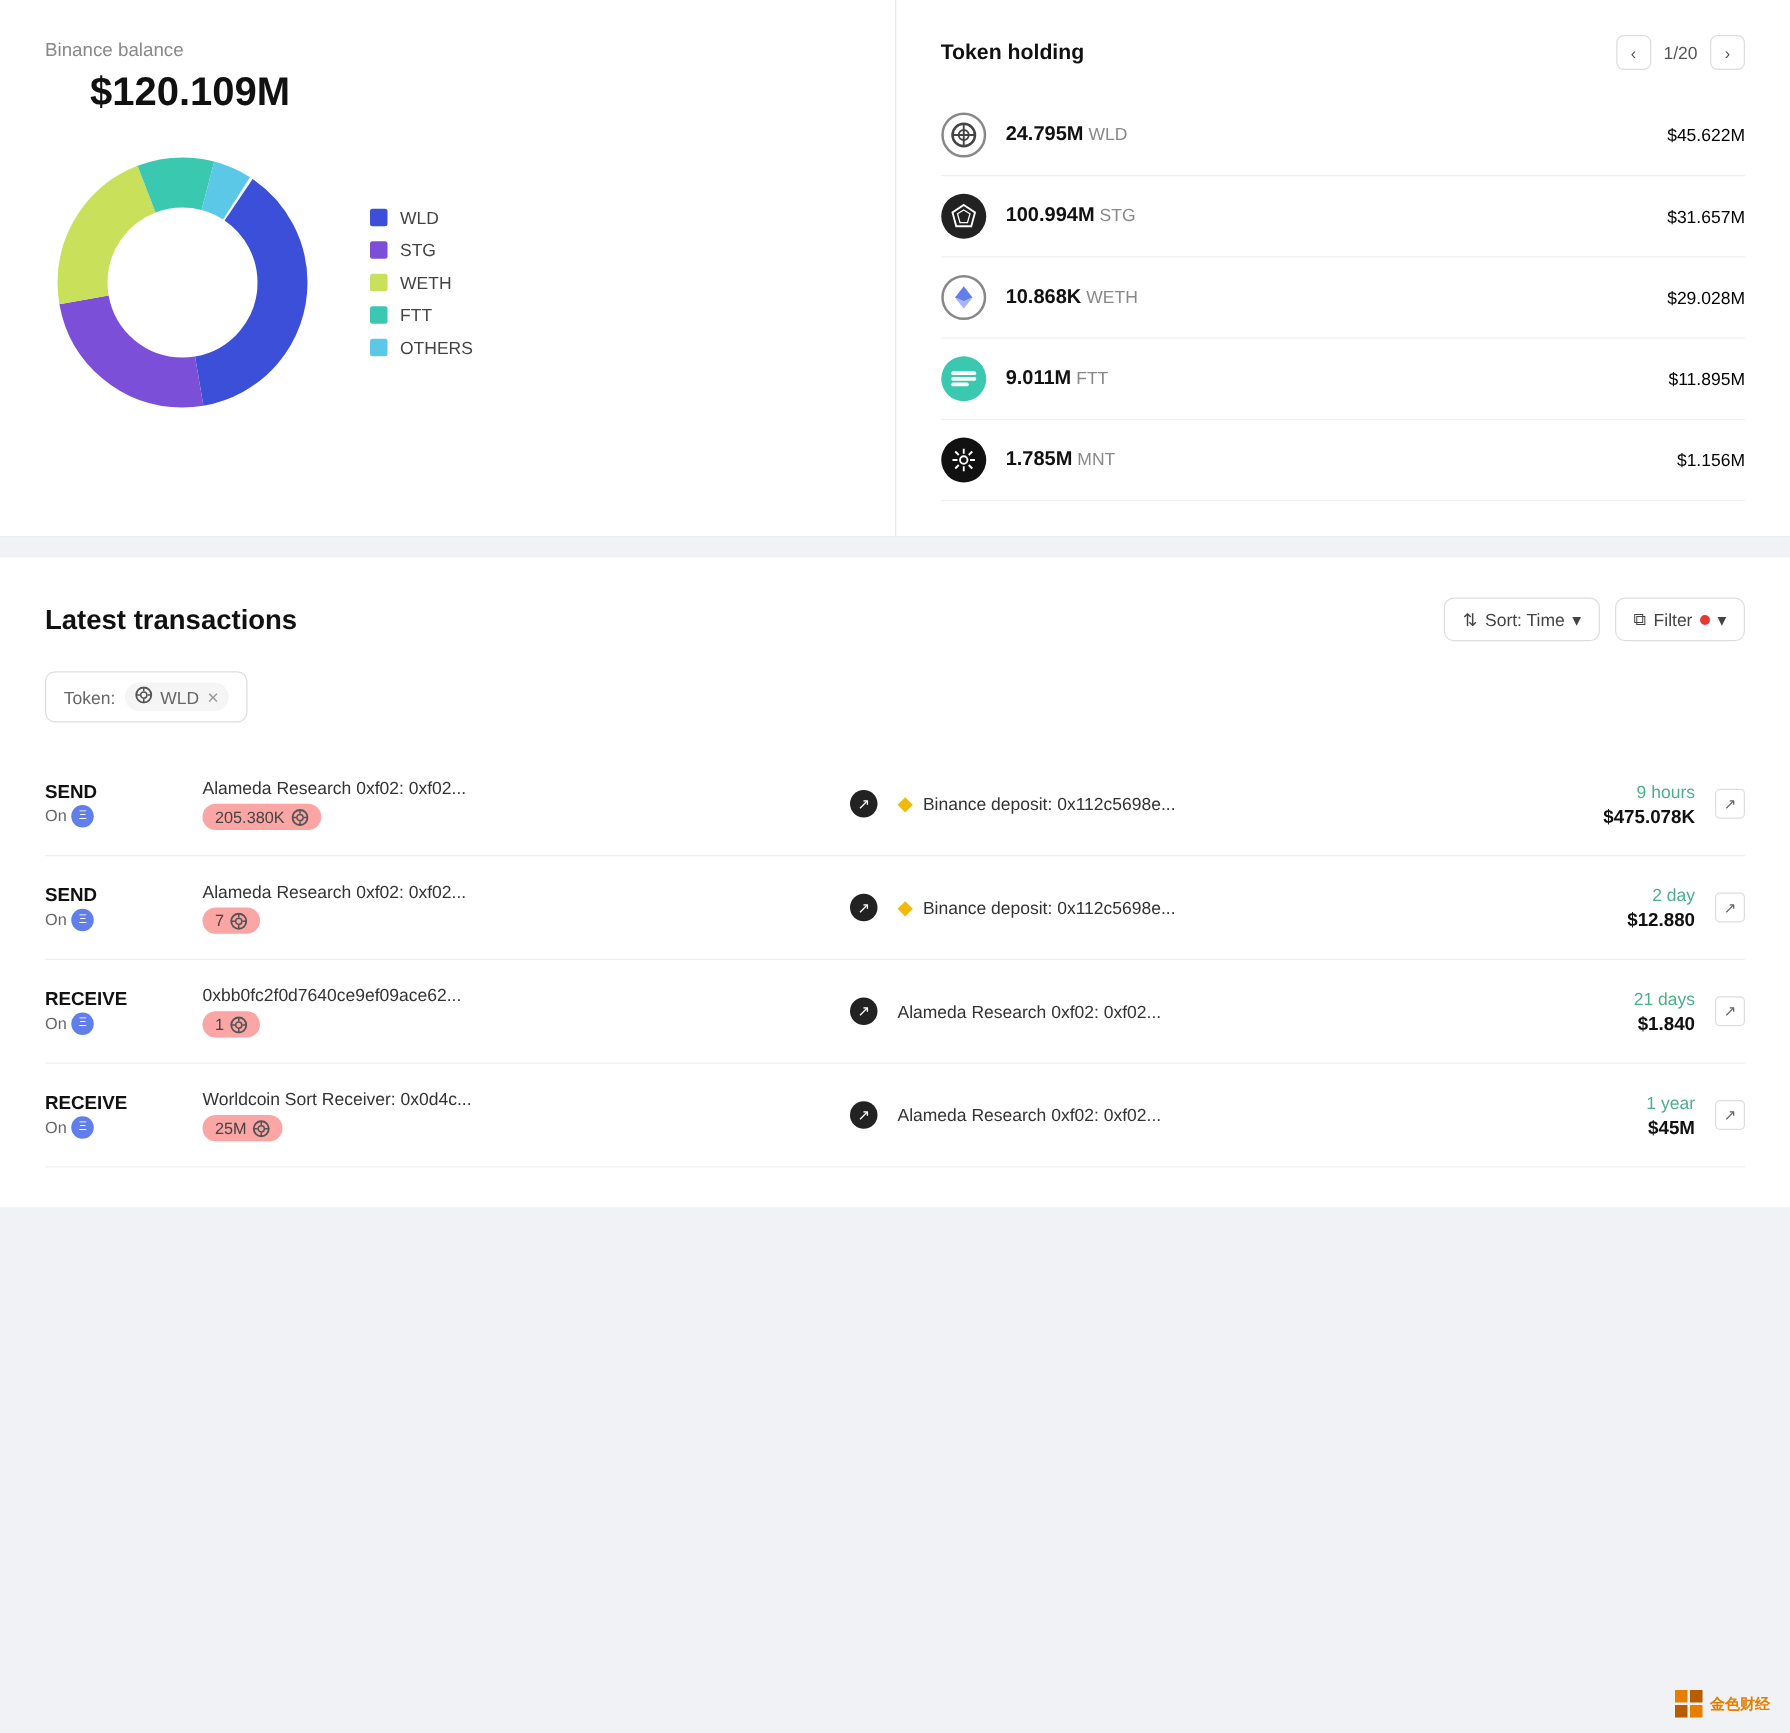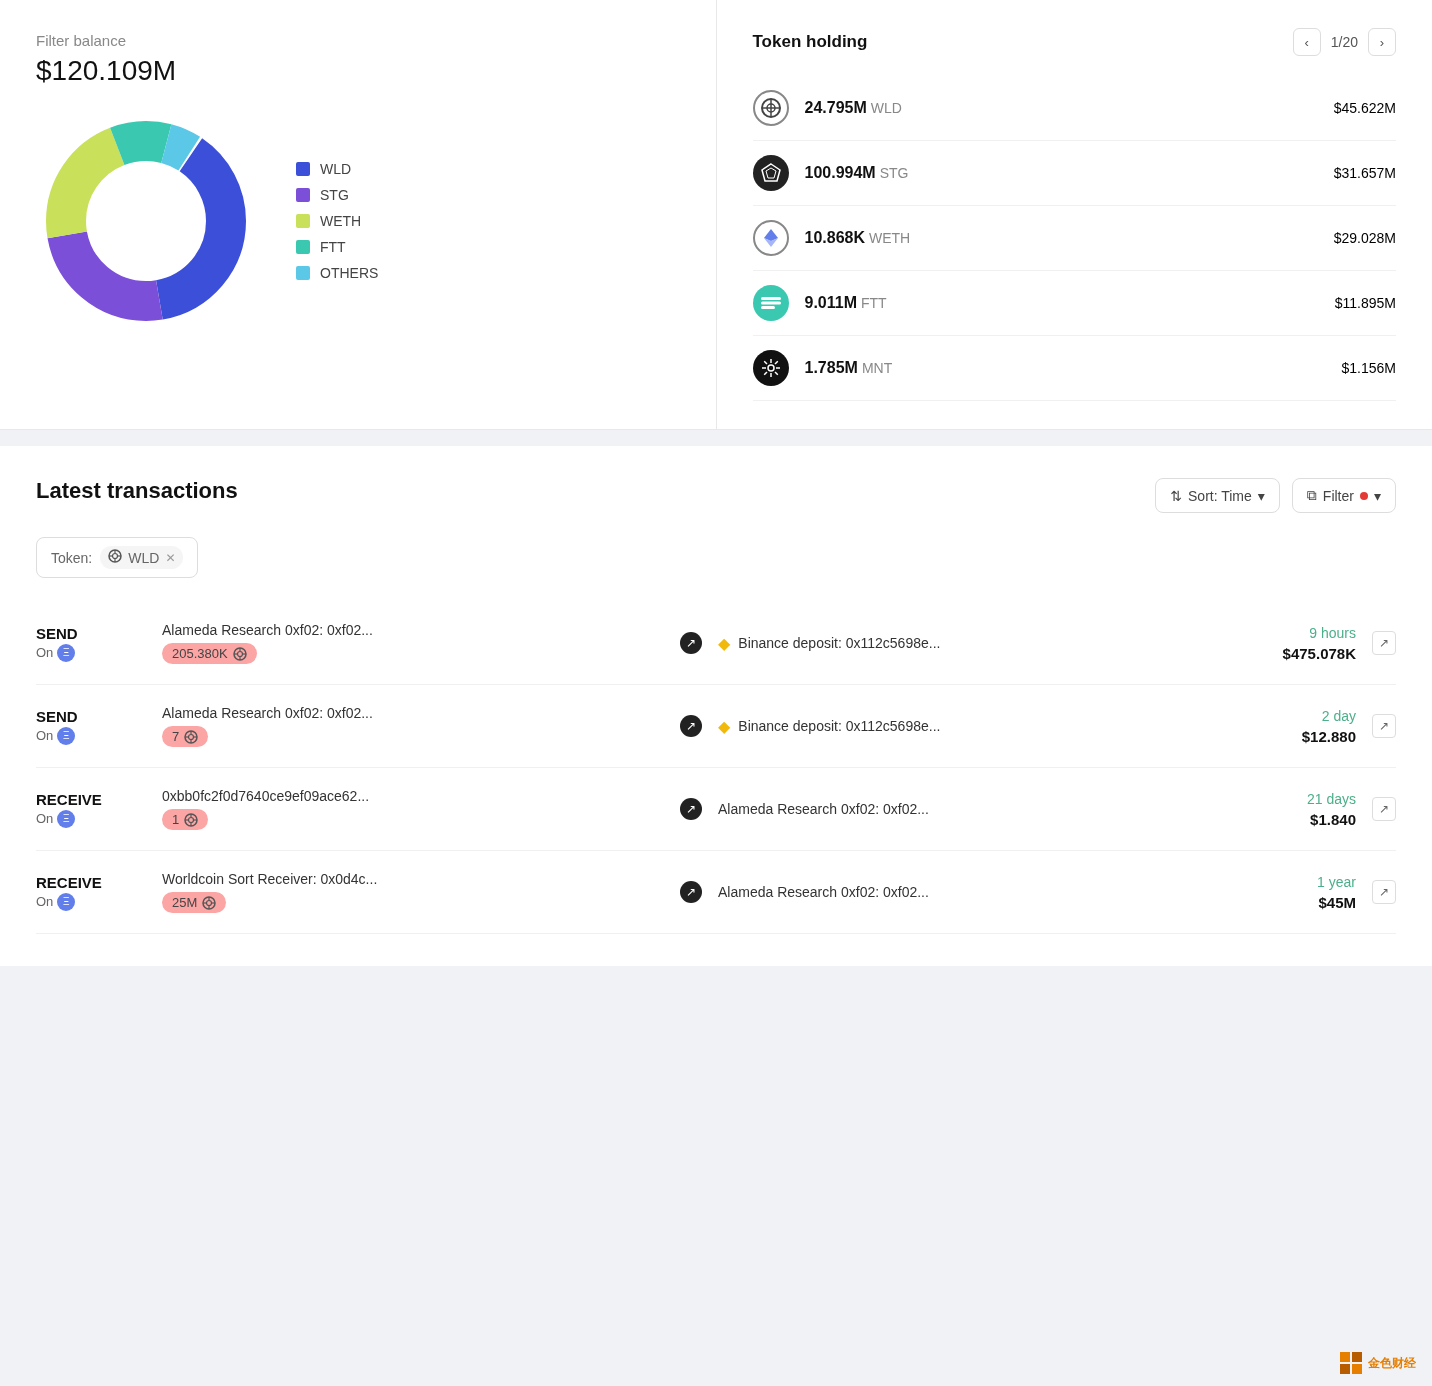--- a/index.html
+++ b/index.html
@@ -17,24 +17,25 @@
       border-right: 1px solid #e8e8e8;
     }
 
     .balance-label {
       font-size: 15px;
       color: #888;
       margin-bottom: 6px;
     }
 
     .balance-value {
-      font-size: 28px;
-      font-weight: 400;
+      font-size: 32px;
+      font-weight: 700;
       color: #111;
       margin-bottom: 24px;
+      margin-left: 36px;
     }
 
     .chart-area {
       display: flex;
       align-items: center;
       gap: 40px;
     }
 
     .donut-wrapper {
       position: relative;
@@ -151,21 +152,21 @@
 
     
     .transactions-section {
       background: #fff;
       margin-top: 16px;
       padding: 32px 36px;
     }
 
     .tx-header {
       display: flex;
-      align-items: flex-start;
+      align-items: center;
       justify-content: space-between;
       margin-bottom: 24px;
       gap: 33px;
     }
 
     .tx-title {
       font-size: 22px;
       font-weight: 700;
       color: #111;
     }
@@ -364,21 +365,21 @@
     }
 
     .wm-sq.dark { background: #b85c00; }
   </style>
 </head>
 <body>
 
 <div class="top-section">
 
   <div class="balance-panel">
-    <div class="balance-label">Filter balance</div>
+    <div class="balance-label">Binance balance</div>
     <div class="balance-value">$120.109M</div>
     <div class="chart-area">
       <div class="donut-wrapper">
         <svg viewBox="0 0 220 220">
 
           <circle cx="110" cy="110" r="80" fill="none" stroke="#3b4fd8" stroke-width="40" stroke-dasharray="190 312" stroke-dashoffset="78"></circle>
 
           <circle cx="110" cy="110" r="80" fill="none" stroke="#7b4fd8" stroke-width="40" stroke-dasharray="125 377" stroke-dashoffset="-112"></circle>
 
           <circle cx="110" cy="110" r="80" fill="none" stroke="#c8e05a" stroke-width="40" stroke-dasharray="110 392" stroke-dashoffset="-237"></circle>

